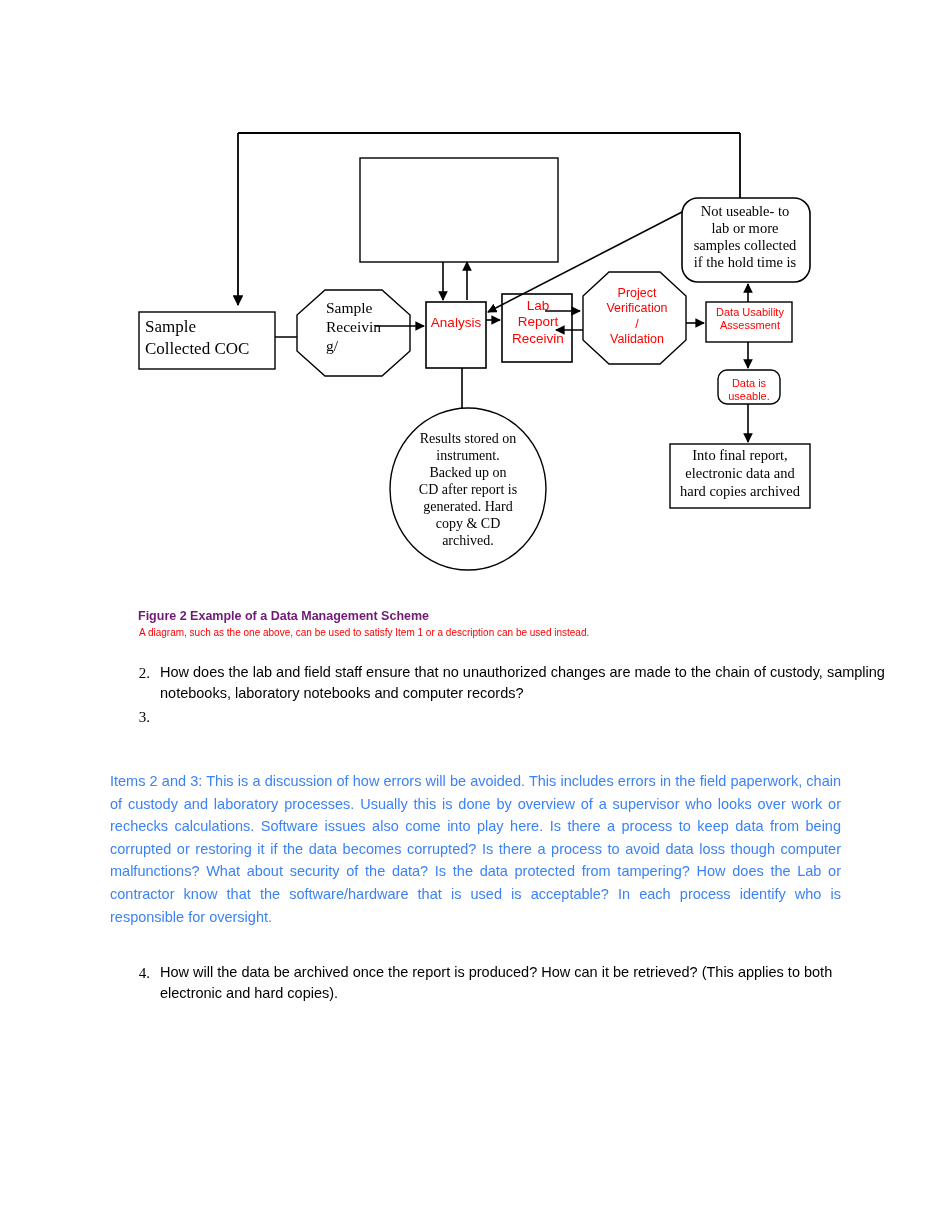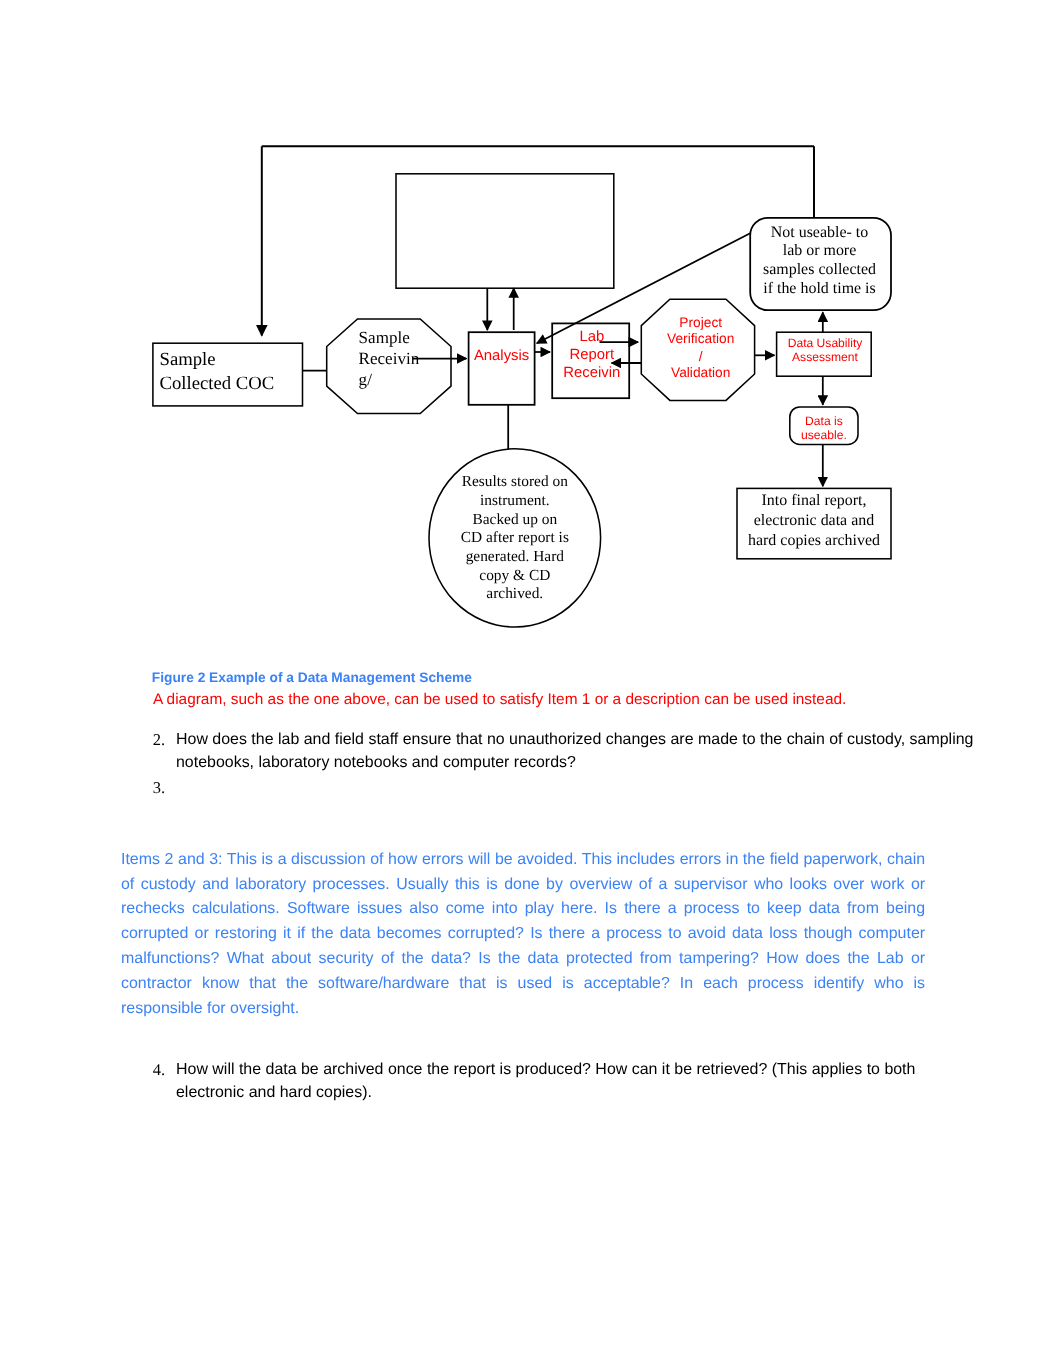--- a/index.html
+++ b/index.html
@@ -90,29 +90,29 @@
     position: absolute;
     left: 0; top: 600px;
     width: 950px;
   }
   .caption {
     position: absolute;
     left: 110px; top: 9px;
     font-family: "Liberation Sans", sans-serif;
     font-weight: bold;
     font-size: 12.5px;
-    color: #3b82f6;
+    color: #701a75;
     padding-left: 28px;
   }
   .red-lead {
     position: absolute;
     left: 139px; top: 27px;
     width: 710px;
     font-family: "Liberation Sans", sans-serif;
-    font-size: 14px;
+    font-size: 10px;
     color: #ff0000;
   }
 
   ol.q-list {
     position: absolute;
     left: 108px; top: 62px;
     width: 732px;
     margin: 0;
     padding: 0 0 0 52px;
     list-style: none;

